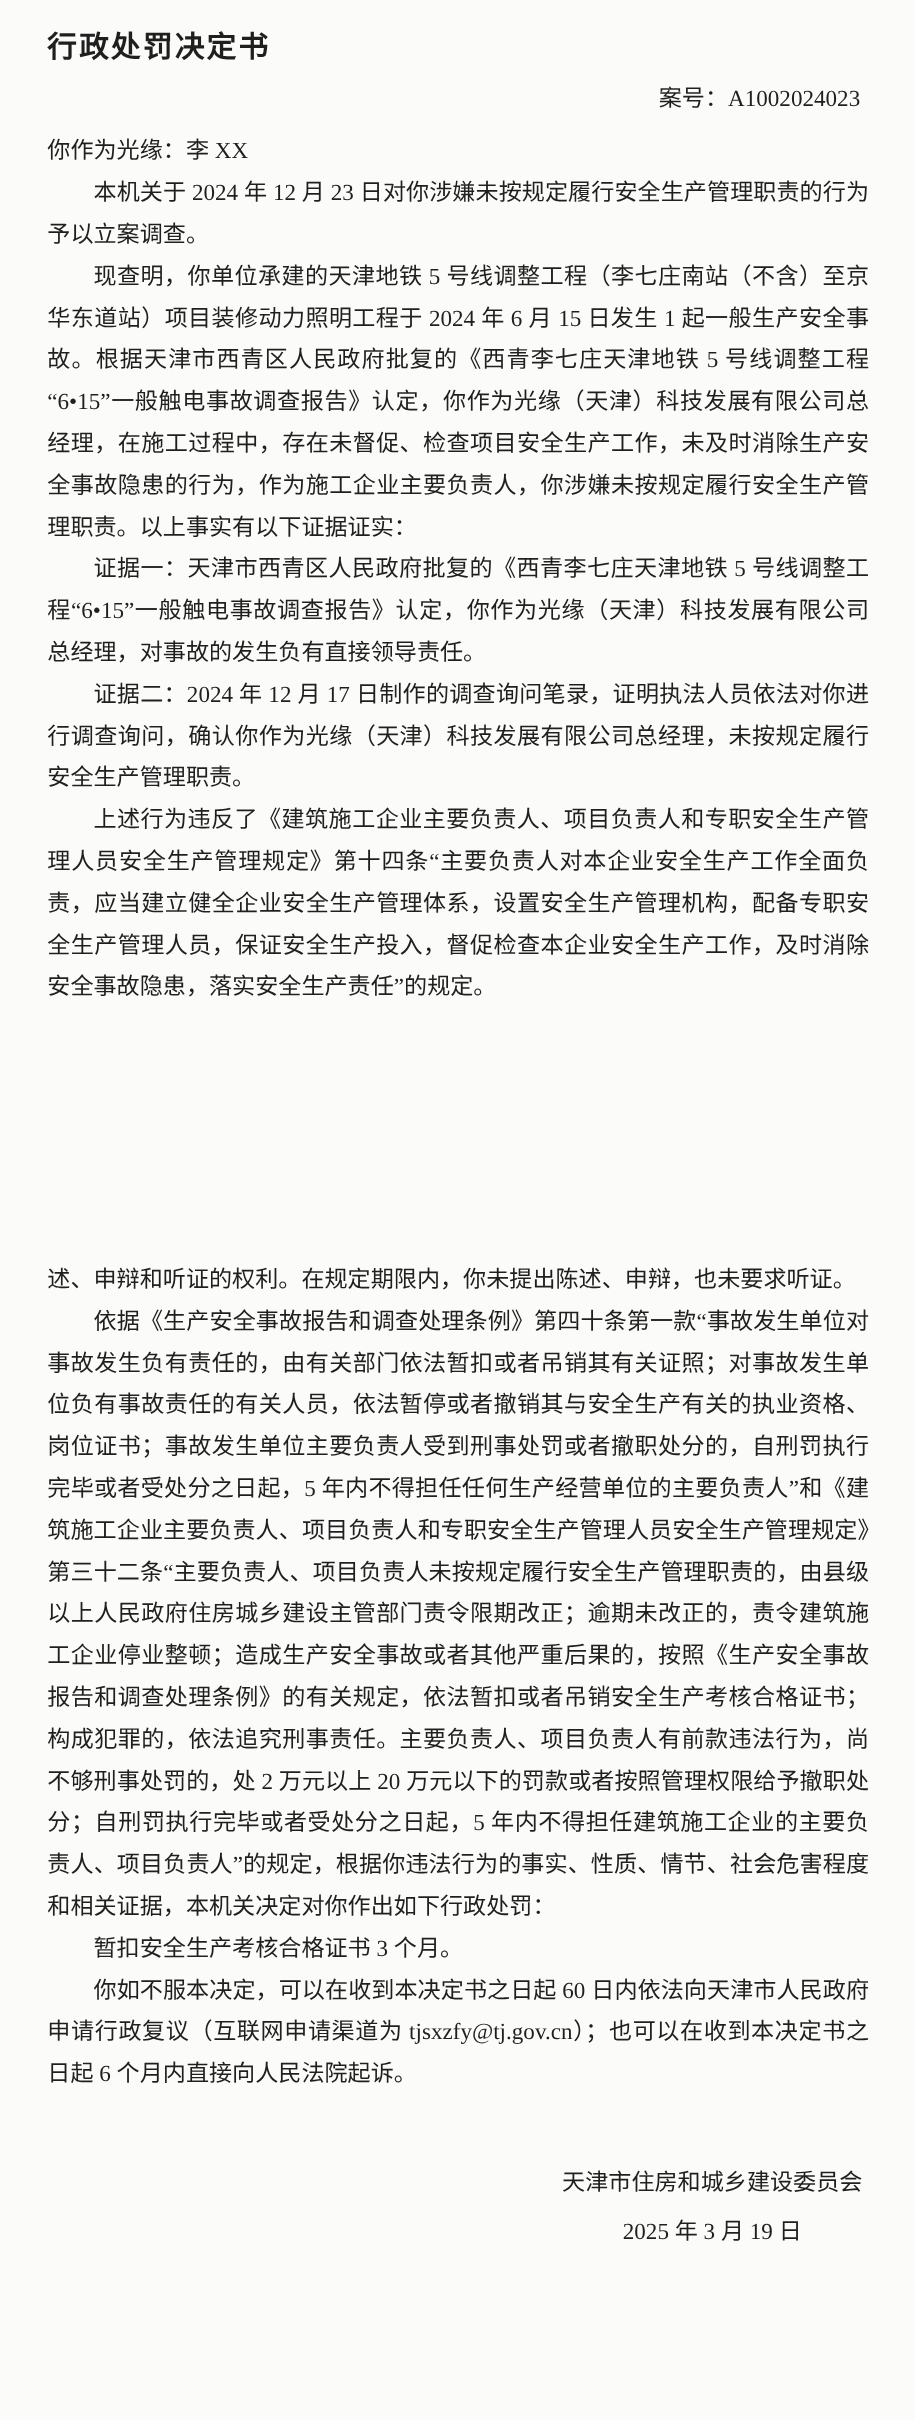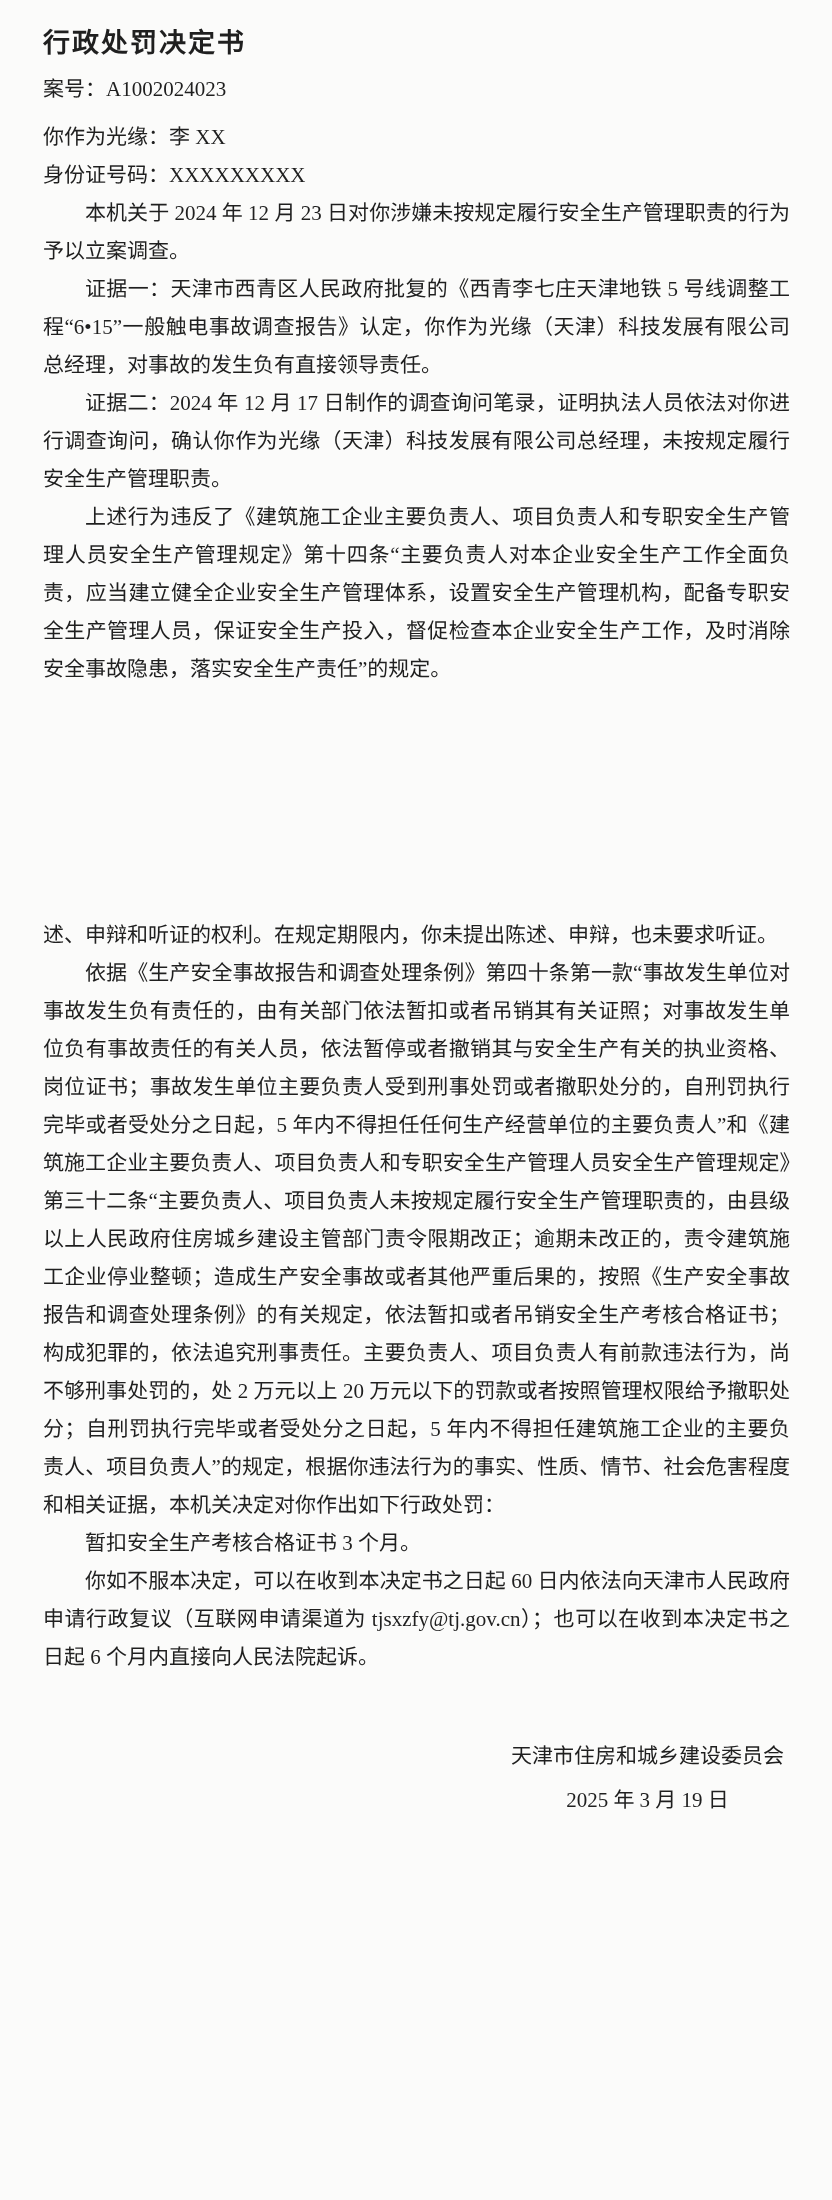--- a/index.html
+++ b/index.html
@@ -22,20 +22,21 @@
   }
   .doc-title {
     text-align: left;
     font-size: 27px;
     font-weight: bold;
     line-height: 42px;
     margin: 0 0 6px 0;
     letter-spacing: 2px;
   }
   .case-line {
+    text-align: right;
     padding-right: 8px;
     margin: 0 0 10px 0;
   }
   .field-row {
     margin: 0;
   }
   .para {
     text-align: justify;
     text-indent: 2em;
     margin: 0;
@@ -65,23 +66,23 @@
 </head>
 <body>
 
 <div class="page">
 
   <h1 class="doc-title">行政处罚决定书</h1>
 
   <div class="case-line">案号：A1002024023</div>
 
   <div class="field-row">你作为光缘：李 XX</div>
-  <div class="field-row">身份证号码：XXXXXXXXX</div>
 
   <p class="para">本机关于 2024 年 12 月 23 日对你涉嫌未按规定履行安全生产管理职责的行为予以立案调查。</p>
+  <p class="para">现查明，你单位承建的天津地铁 5 号线调整工程（李七庄南站（不含）至京华东道站）项目装修动力照明工程于 2024 年 6 月 15 日发生 1 起一般生产安全事故。根据天津市西青区人民政府批复的《西青李七庄天津地铁 5 号线调整工程“6•15”一般触电事故调查报告》认定，你作为光缘（天津）科技发展有限公司总经理，在施工过程中，存在未督促、检查项目安全生产工作，未及时消除生产安全事故隐患的行为，作为施工企业主要负责人，你涉嫌未按规定履行安全生产管理职责。以上事实有以下证据证实：</p>
   <p class="para">证据一：天津市西青区人民政府批复的《西青李七庄天津地铁 5 号线调整工程“6•15”一般触电事故调查报告》认定，你作为光缘（天津）科技发展有限公司总经理，对事故的发生负有直接领导责任。</p>
   <p class="para">证据二：2024 年 12 月 17 日制作的调查询问笔录，证明执法人员依法对你进行调查询问，确认你作为光缘（天津）科技发展有限公司总经理，未按规定履行安全生产管理职责。</p>
   <p class="para">上述行为违反了《建筑施工企业主要负责人、项目负责人和专职安全生产管理人员安全生产管理规定》第十四条“主要负责人对本企业安全生产工作全面负责，应当建立健全企业安全生产管理体系，设置安全生产管理机构，配备专职安全生产管理人员，保证安全生产投入，督促检查本企业安全生产工作，及时消除安全事故隐患，落实安全生产责任”的规定。</p>
 
   <div class="page-gap"></div>
 
   <p class="para no-indent">述、申辩和听证的权利。在规定期限内，你未提出陈述、申辩，也未要求听证。</p>
   <p class="para">依据《生产安全事故报告和调查处理条例》第四十条第一款“事故发生单位对事故发生负有责任的，由有关部门依法暂扣或者吊销其有关证照；对事故发生单位负有事故责任的有关人员，依法暂停或者撤销其与安全生产有关的执业资格、岗位证书；事故发生单位主要负责人受到刑事处罚或者撤职处分的，自刑罚执行完毕或者受处分之日起，5 年内不得担任任何生产经营单位的主要负责人”和《建筑施工企业主要负责人、项目负责人和专职安全生产管理人员安全生产管理规定》第三十二条“主要负责人、项目负责人未按规定履行安全生产管理职责的，由县级以上人民政府住房城乡建设主管部门责令限期改正；逾期未改正的，责令建筑施工企业停业整顿；造成生产安全事故或者其他严重后果的，按照《生产安全事故报告和调查处理条例》的有关规定，依法暂扣或者吊销安全生产考核合格证书；构成犯罪的，依法追究刑事责任。主要负责人、项目负责人有前款违法行为，尚不够刑事处罚的，处 2 万元以上 20 万元以下的罚款或者按照管理权限给予撤职处分；自刑罚执行完毕或者受处分之日起，5 年内不得担任建筑施工企业的主要负责人、项目负责人”的规定，根据你违法行为的事实、性质、情节、社会危害程度和相关证据，本机关决定对你作出如下行政处罚：</p>
   <p class="para">暂扣安全生产考核合格证书 3 个月。</p>
   <p class="para">你如不服本决定，可以在收到本决定书之日起 60 日内依法向天津市人民政府申请行政复议（互联网申请渠道为 tjsxzfy@tj.gov.cn）；也可以在收到本决定书之日起 6 个月内直接向人民法院起诉。</p>

